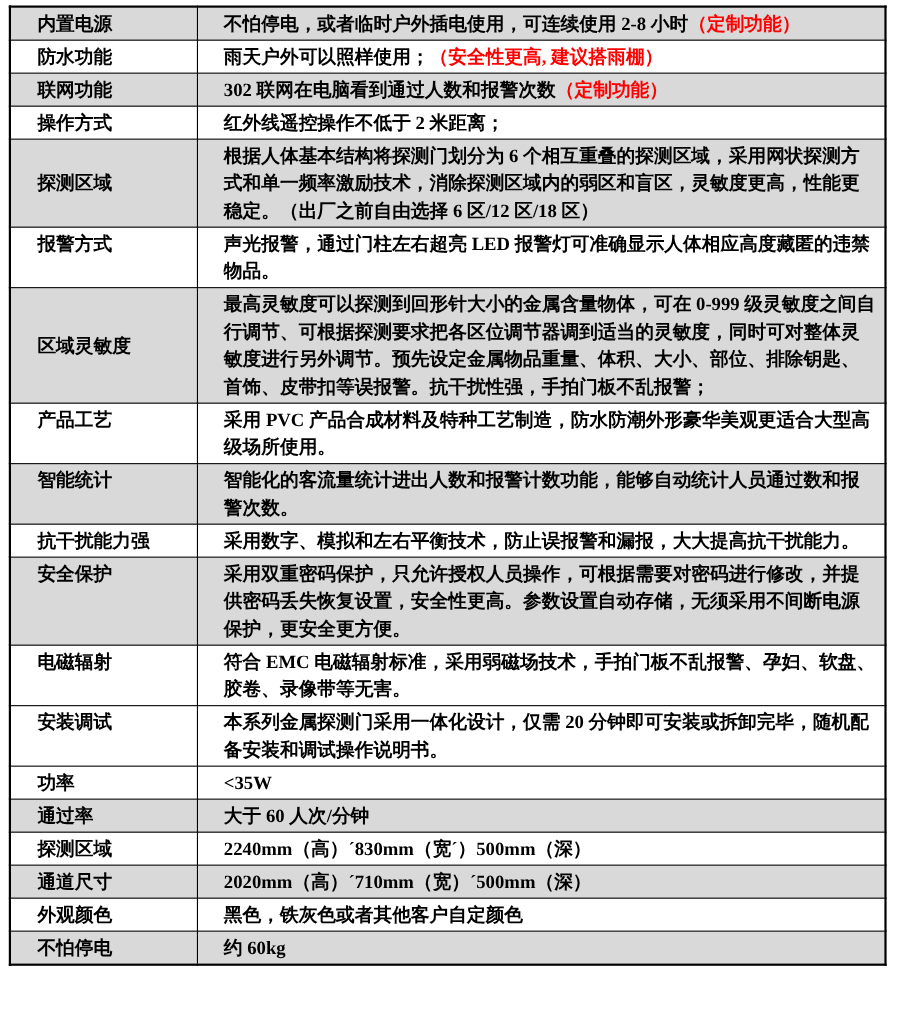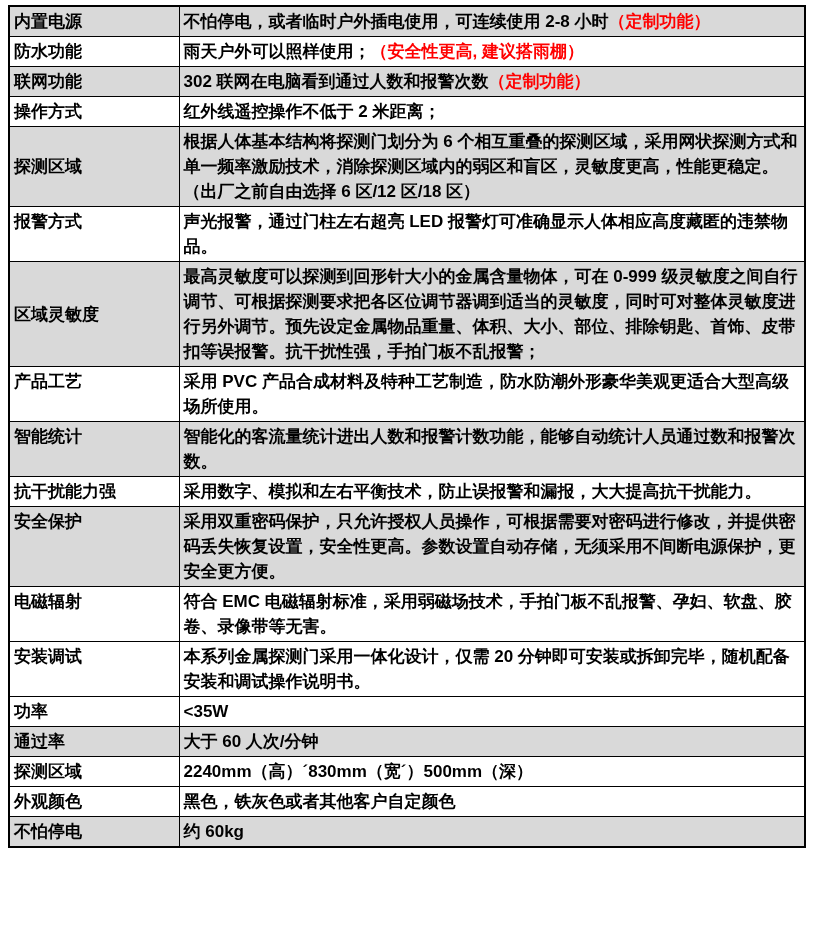--- a/index.html
+++ b/index.html
@@ -25,28 +25,28 @@
     width:798px;
     table-layout:fixed;
     border:2px solid var(--border);
   }
   table.spec td{
     border:1px solid var(--border);
     font-weight:bold;
     font-size:17px;
     line-height:25px;
     color:#000;
-    padding:2px 6px 2px 4px;
+    padding:2px 6px 2px 24px;
     vertical-align:top;
     word-break:break-all;
     margin-top:28px;
   }
   td.label{ width:170px; }
   td.label.vmid{ vertical-align:middle; }
-  td.value{ white-space:pre-wrap; }
+  td.value{ white-space:pre-wrap;font-family:Liberation Serif, serif; }
   tr.gray td{ background:var(--gray); }
   .red{ color:var(--red); }
 </style>
 </head>
 <body>
 
 <div class="page">
   <table class="spec">
     <colgroup>
       <col style="width:170px">
@@ -110,20 +110,24 @@
           <td class="value"><span>&lt;35W</span></td>
         </tr>
         <tr class="gray">
           <td class="label">通过率</td>
           <td class="value"><span>大于 60 人次/分钟</span></td>
         </tr>
         <tr>
           <td class="label">探测区域</td>
           <td class="value"><span>2240mm（高）´830mm（宽´）500mm（深）</span></td>
         </tr>
+        <tr class="gray">
+          <td class="label">通道尺寸</td>
+          <td class="value"><span>2020mm（高）´710mm（宽）´500mm（深）</span></td>
+        </tr>
         <tr>
           <td class="label">外观颜色</td>
           <td class="value"><span>黑色，铁灰色或者其他客户自定颜色</span></td>
         </tr>
         <tr class="gray">
           <td class="label">不怕停电</td>
           <td class="value"><span>约 60kg</span></td>
         </tr>
       </tbody>
   </table>

